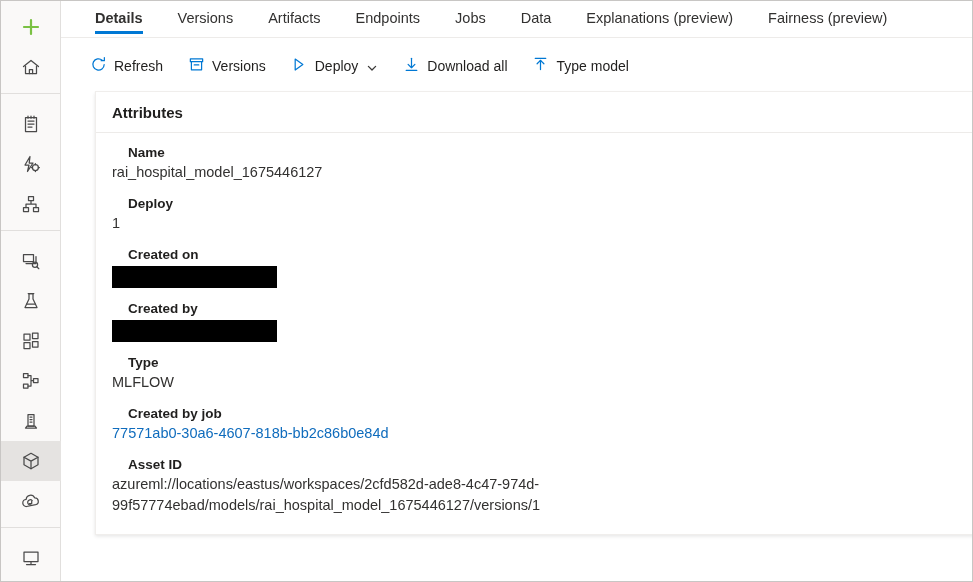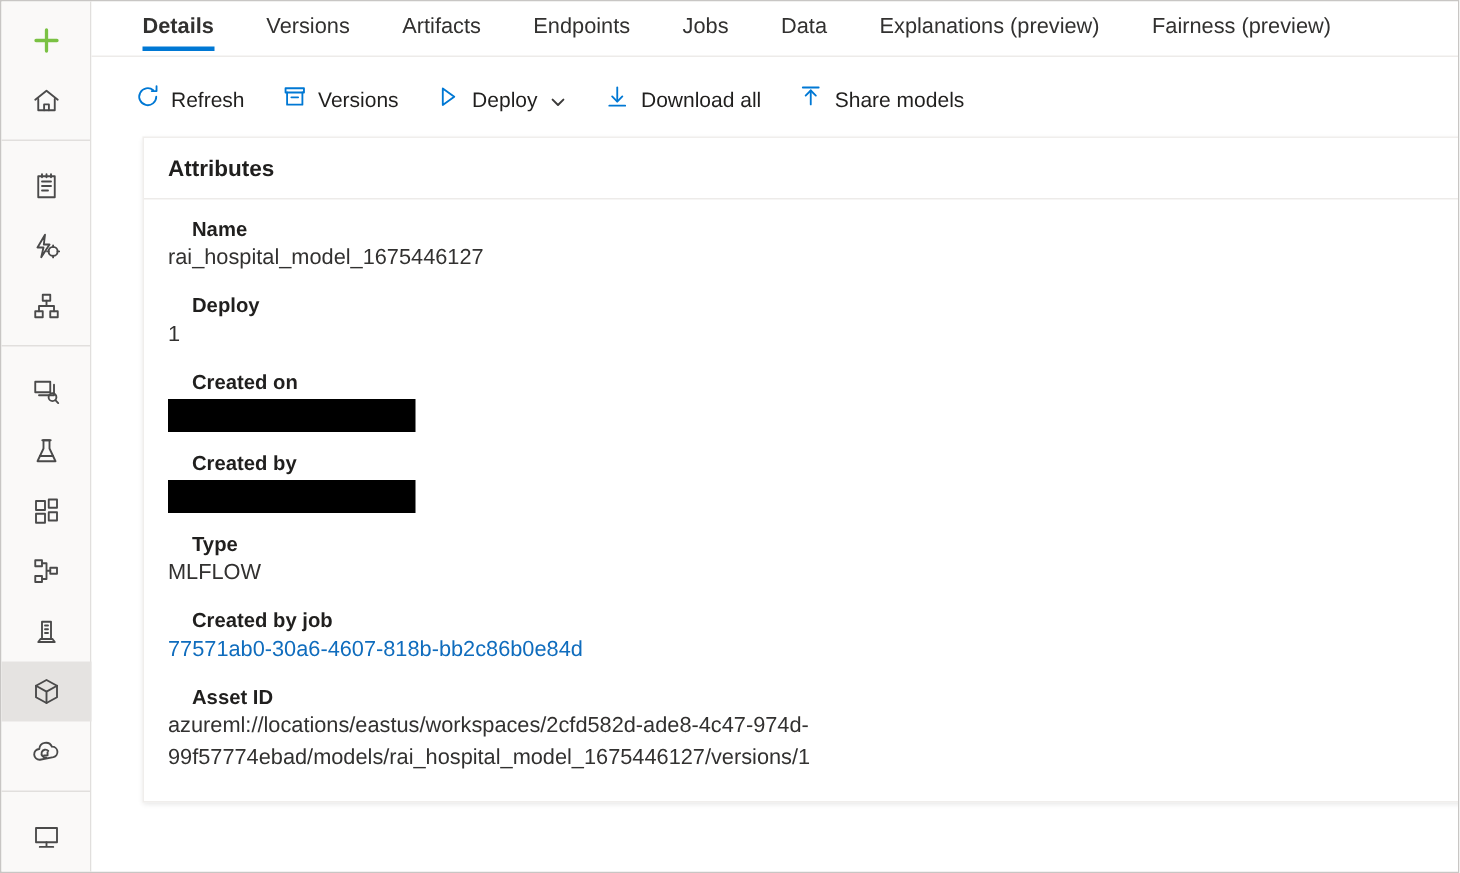--- a/index.html
+++ b/index.html
@@ -421,21 +421,21 @@
           <span>Download all</span>
         </div>
         <div class="cmd">
           <span class="gl">
             <svg width="17" height="17" viewBox="0 0 18 18">
               <path class="cmd-stroke" d="M9 14.4 V4.6"></path>
               <path class="cmd-stroke" d="M5.4 8.2 9 4.6 12.6 8.2"></path>
               <path class="cmd-stroke" d="M3.4 2.5 H14.6"></path>
             </svg>
           </span>
-          <span>Share models</span>
+          <span>Type model</span>
         </div>
       </div>
 
     <div class="content">
       <div class="card">
         <div class="card-header">Attributes</div>
         <div class="card-body" id="attr-body">
             <div class="attr">
               <div class="attr-label">Name</div>
               <div class="attr-value">rai_hospital_model_1675446127</div>

